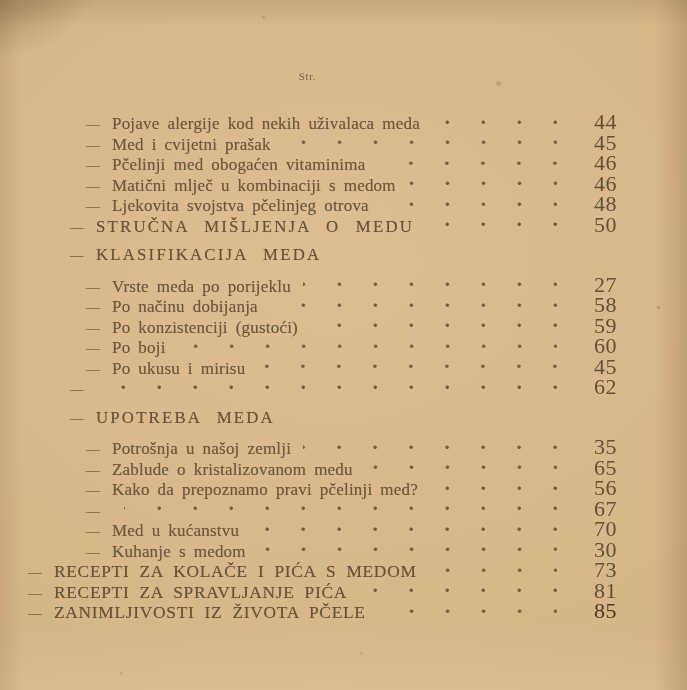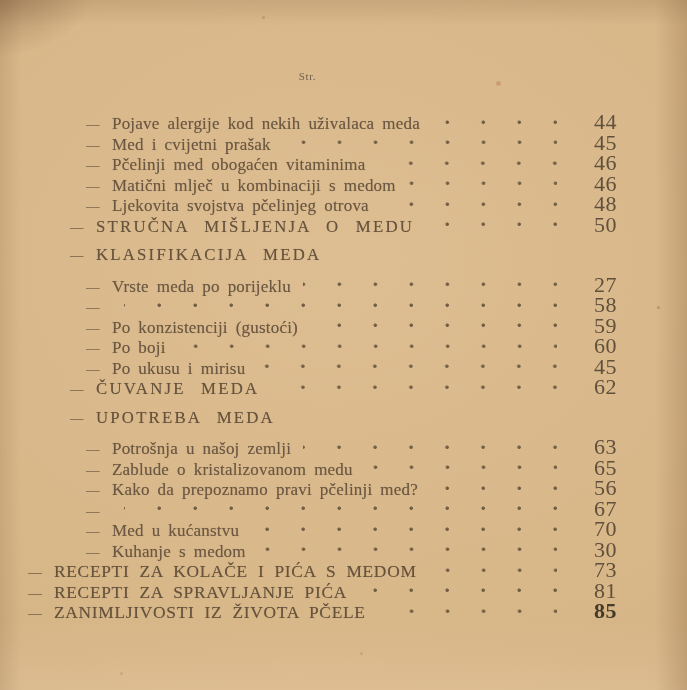--- a/index.html
+++ b/index.html
@@ -48,21 +48,21 @@
     background-image:radial-gradient(circle at 2.2px 2.2px, rgba(96,78,56,.85) 1.35px, rgba(96,78,56,0) 2.1px);
     background-size:36px 5px;
     background-repeat:repeat-x;
     background-position:right 4px bottom 5px;
   }
   .page-num{
     flex:0 0 44px; text-align:right;
     font-size:22px; color:#60503c;
     letter-spacing:.5px; word-spacing:0;
   }
-  .page-num.bold{ font-weight:bold; color:#473a29; }
+  .page-num.bold{ font-weight:normal; color:#473a29; }
   .speck{
     position:absolute; left:0; top:0; width:3px; height:3px; border-radius:50%;
     background:transparent; pointer-events:none;
     box-shadow:
       497px 82px 0 1px rgba(150,70,35,.22),
       262px 16px 0 0 rgba(120,80,50,.25),
       657px 306px 0 0 rgba(110,75,45,.30),
       360px 652px 0 0 rgba(120,85,55,.20),
       120px 672px 0 0 rgba(125,90,58,.18);
   }
@@ -117,20 +117,21 @@
         <span class="label">KLASIFIKACIJA MEDA</span>
       </div>
       <div class="row lvl-2">
         <span class="dash">—</span>
         <span class="label">Vrste meda po porijeklu</span>
         <span class="leader"></span>
         <span class="page-num">27</span>
       </div>
       <div class="row lvl-2">
         <span class="dash">—</span>
+        <span class="label">Po načinu dobijanja</span>
         <span class="leader"></span>
         <span class="page-num">58</span>
       </div>
       <div class="row lvl-2">
         <span class="dash">—</span>
         <span class="label">Po konzistenciji (gustoći)</span>
         <span class="leader"></span>
         <span class="page-num">59</span>
       </div>
       <div class="row lvl-2">
@@ -140,35 +141,34 @@
         <span class="page-num">60</span>
       </div>
       <div class="row lvl-2">
         <span class="dash">—</span>
         <span class="label">Po ukusu i mirisu</span>
         <span class="leader"></span>
         <span class="page-num">45</span>
       </div>
       <div class="row lvl-1">
         <span class="dash">—</span>
-        <span class="label">ČUVANJE MEDA</span>
         <span class="leader"></span>
         <span class="page-num">62</span>
       </div>
     </div>
     <div class="group">
       <div class="row lvl-1 sec-open">
         <span class="dash">—</span>
         <span class="label">UPOTREBA MEDA</span>
       </div>
       <div class="row lvl-2">
         <span class="dash">—</span>
         <span class="label">Potrošnja u našoj zemlji</span>
         <span class="leader"></span>
-        <span class="page-num">63</span>
+        <span class="page-num">35</span>
       </div>
       <div class="row lvl-2">
         <span class="dash">—</span>
         <span class="label">Zablude o kristalizovanom medu</span>
         <span class="leader"></span>
         <span class="page-num">65</span>
       </div>
       <div class="row lvl-2">
         <span class="dash">—</span>
         <span class="label">Kako da prepoznamo pravi pčelinji med?</span>

